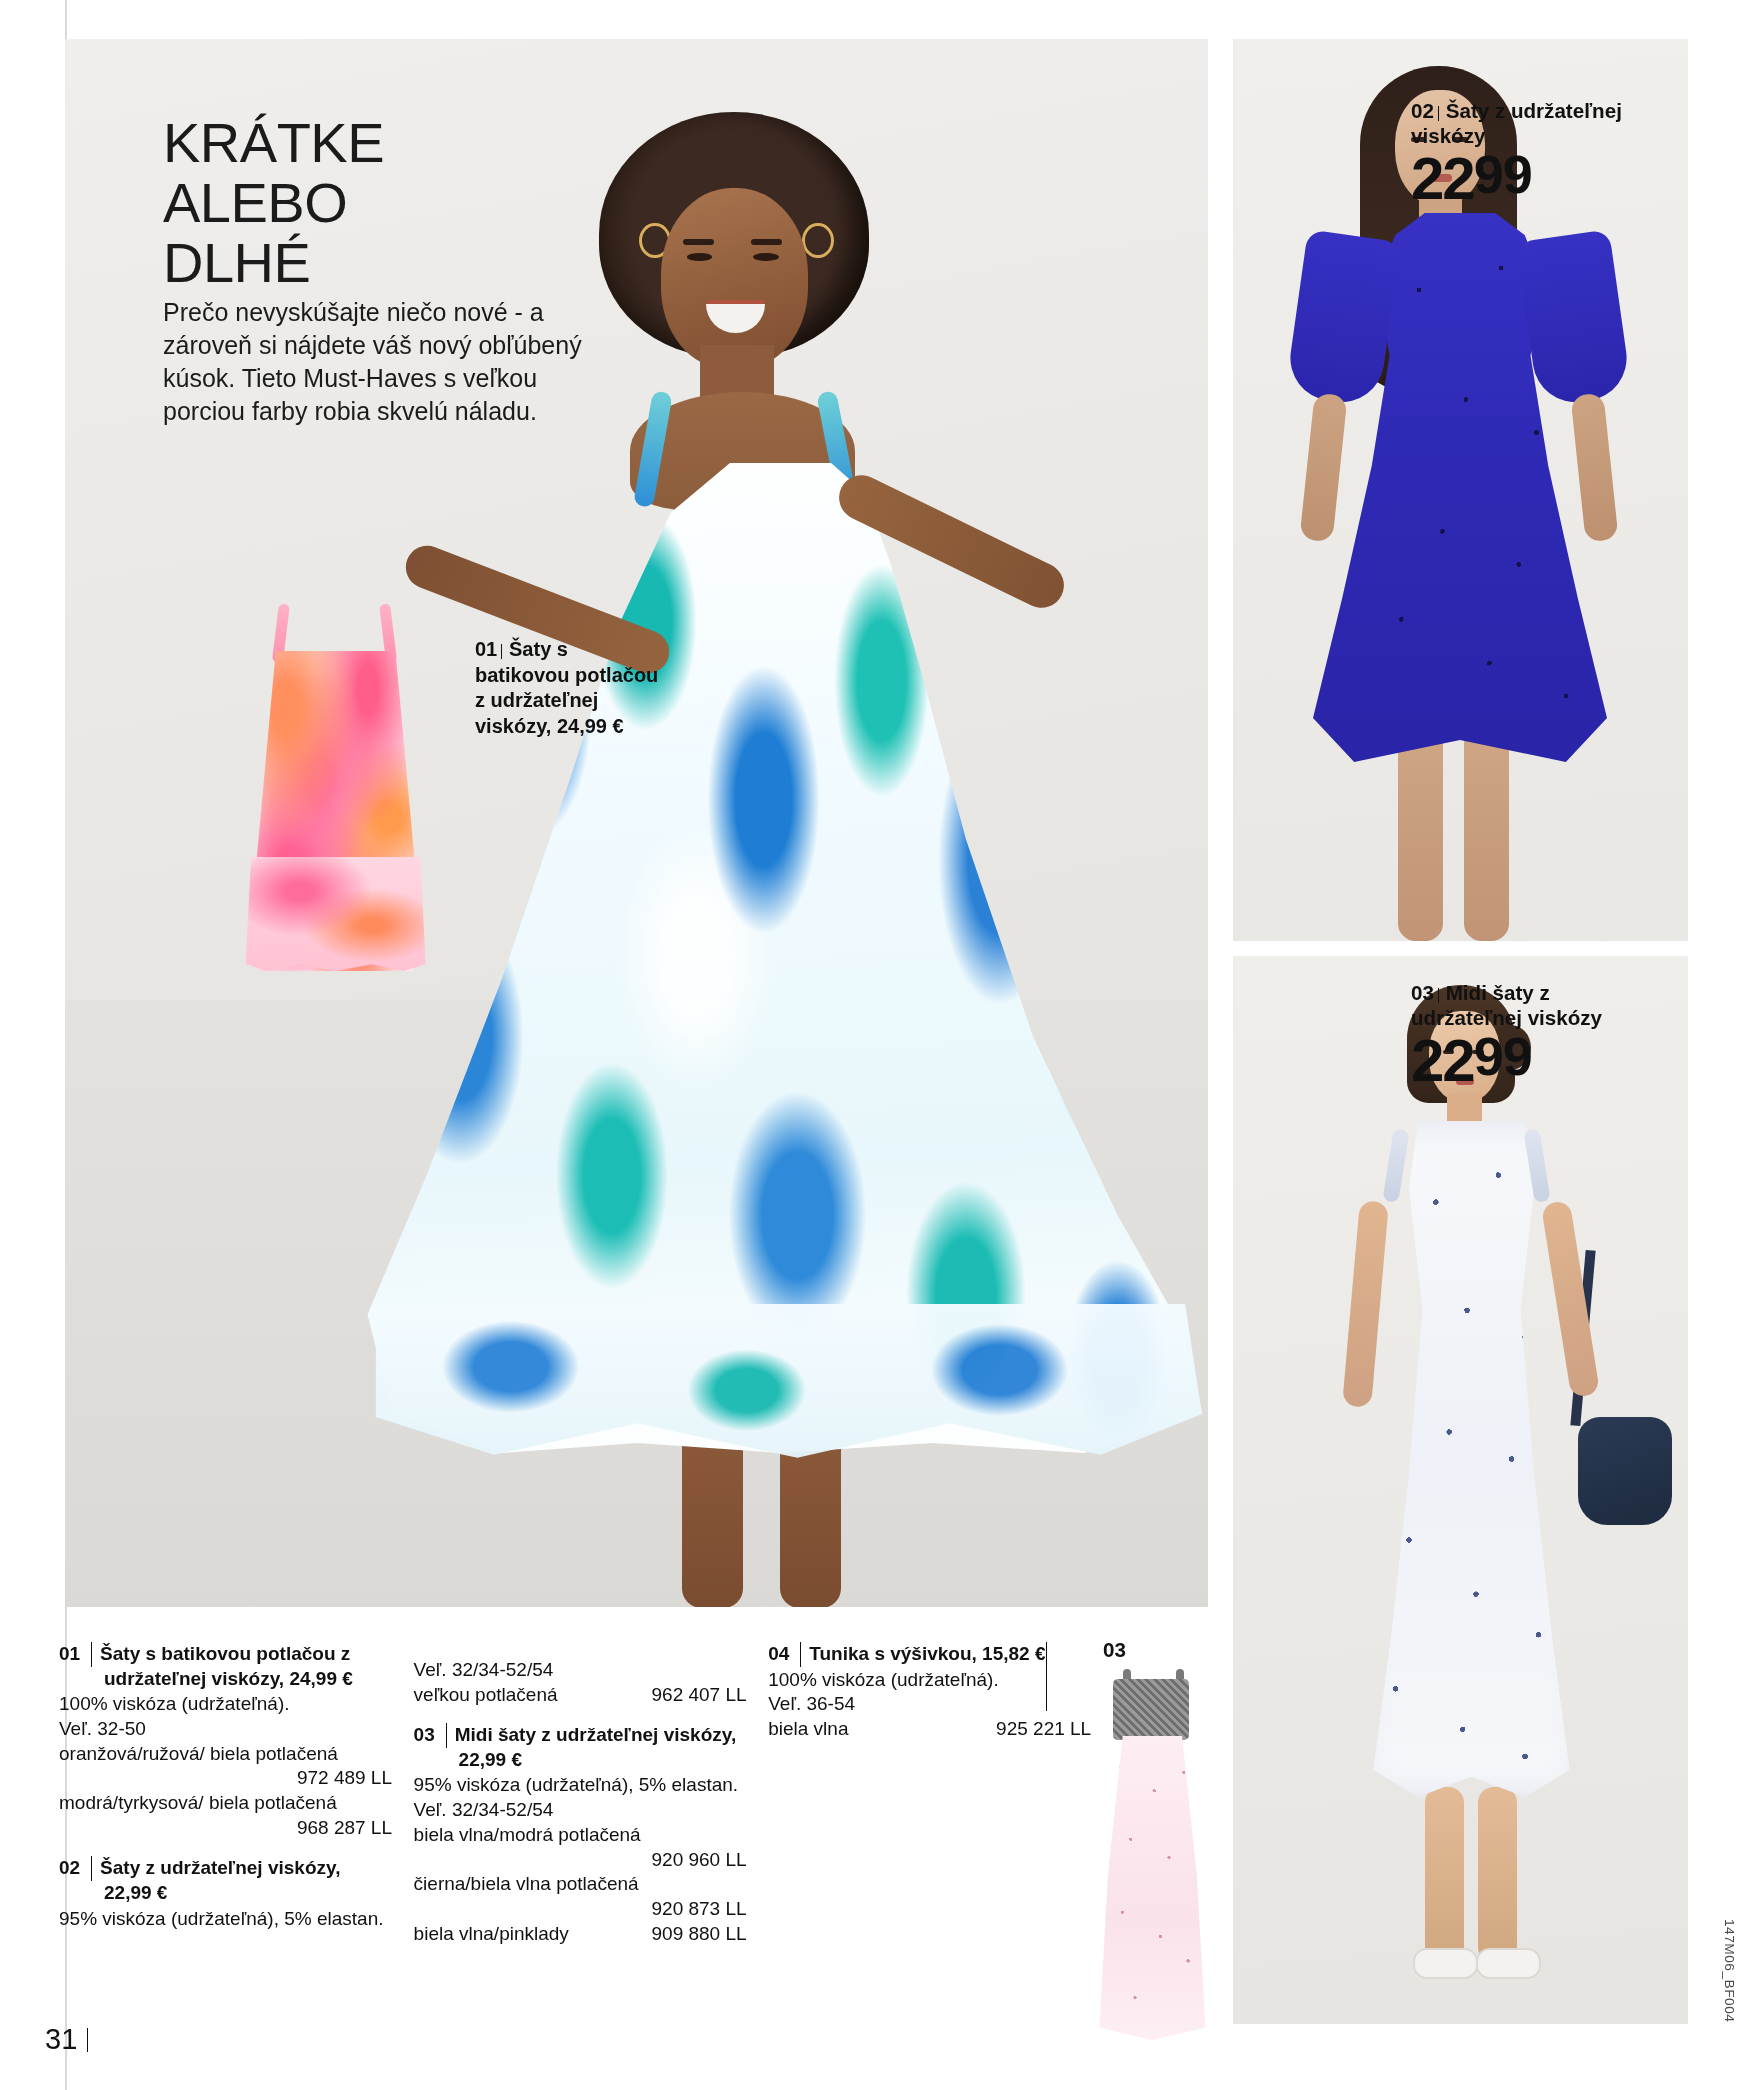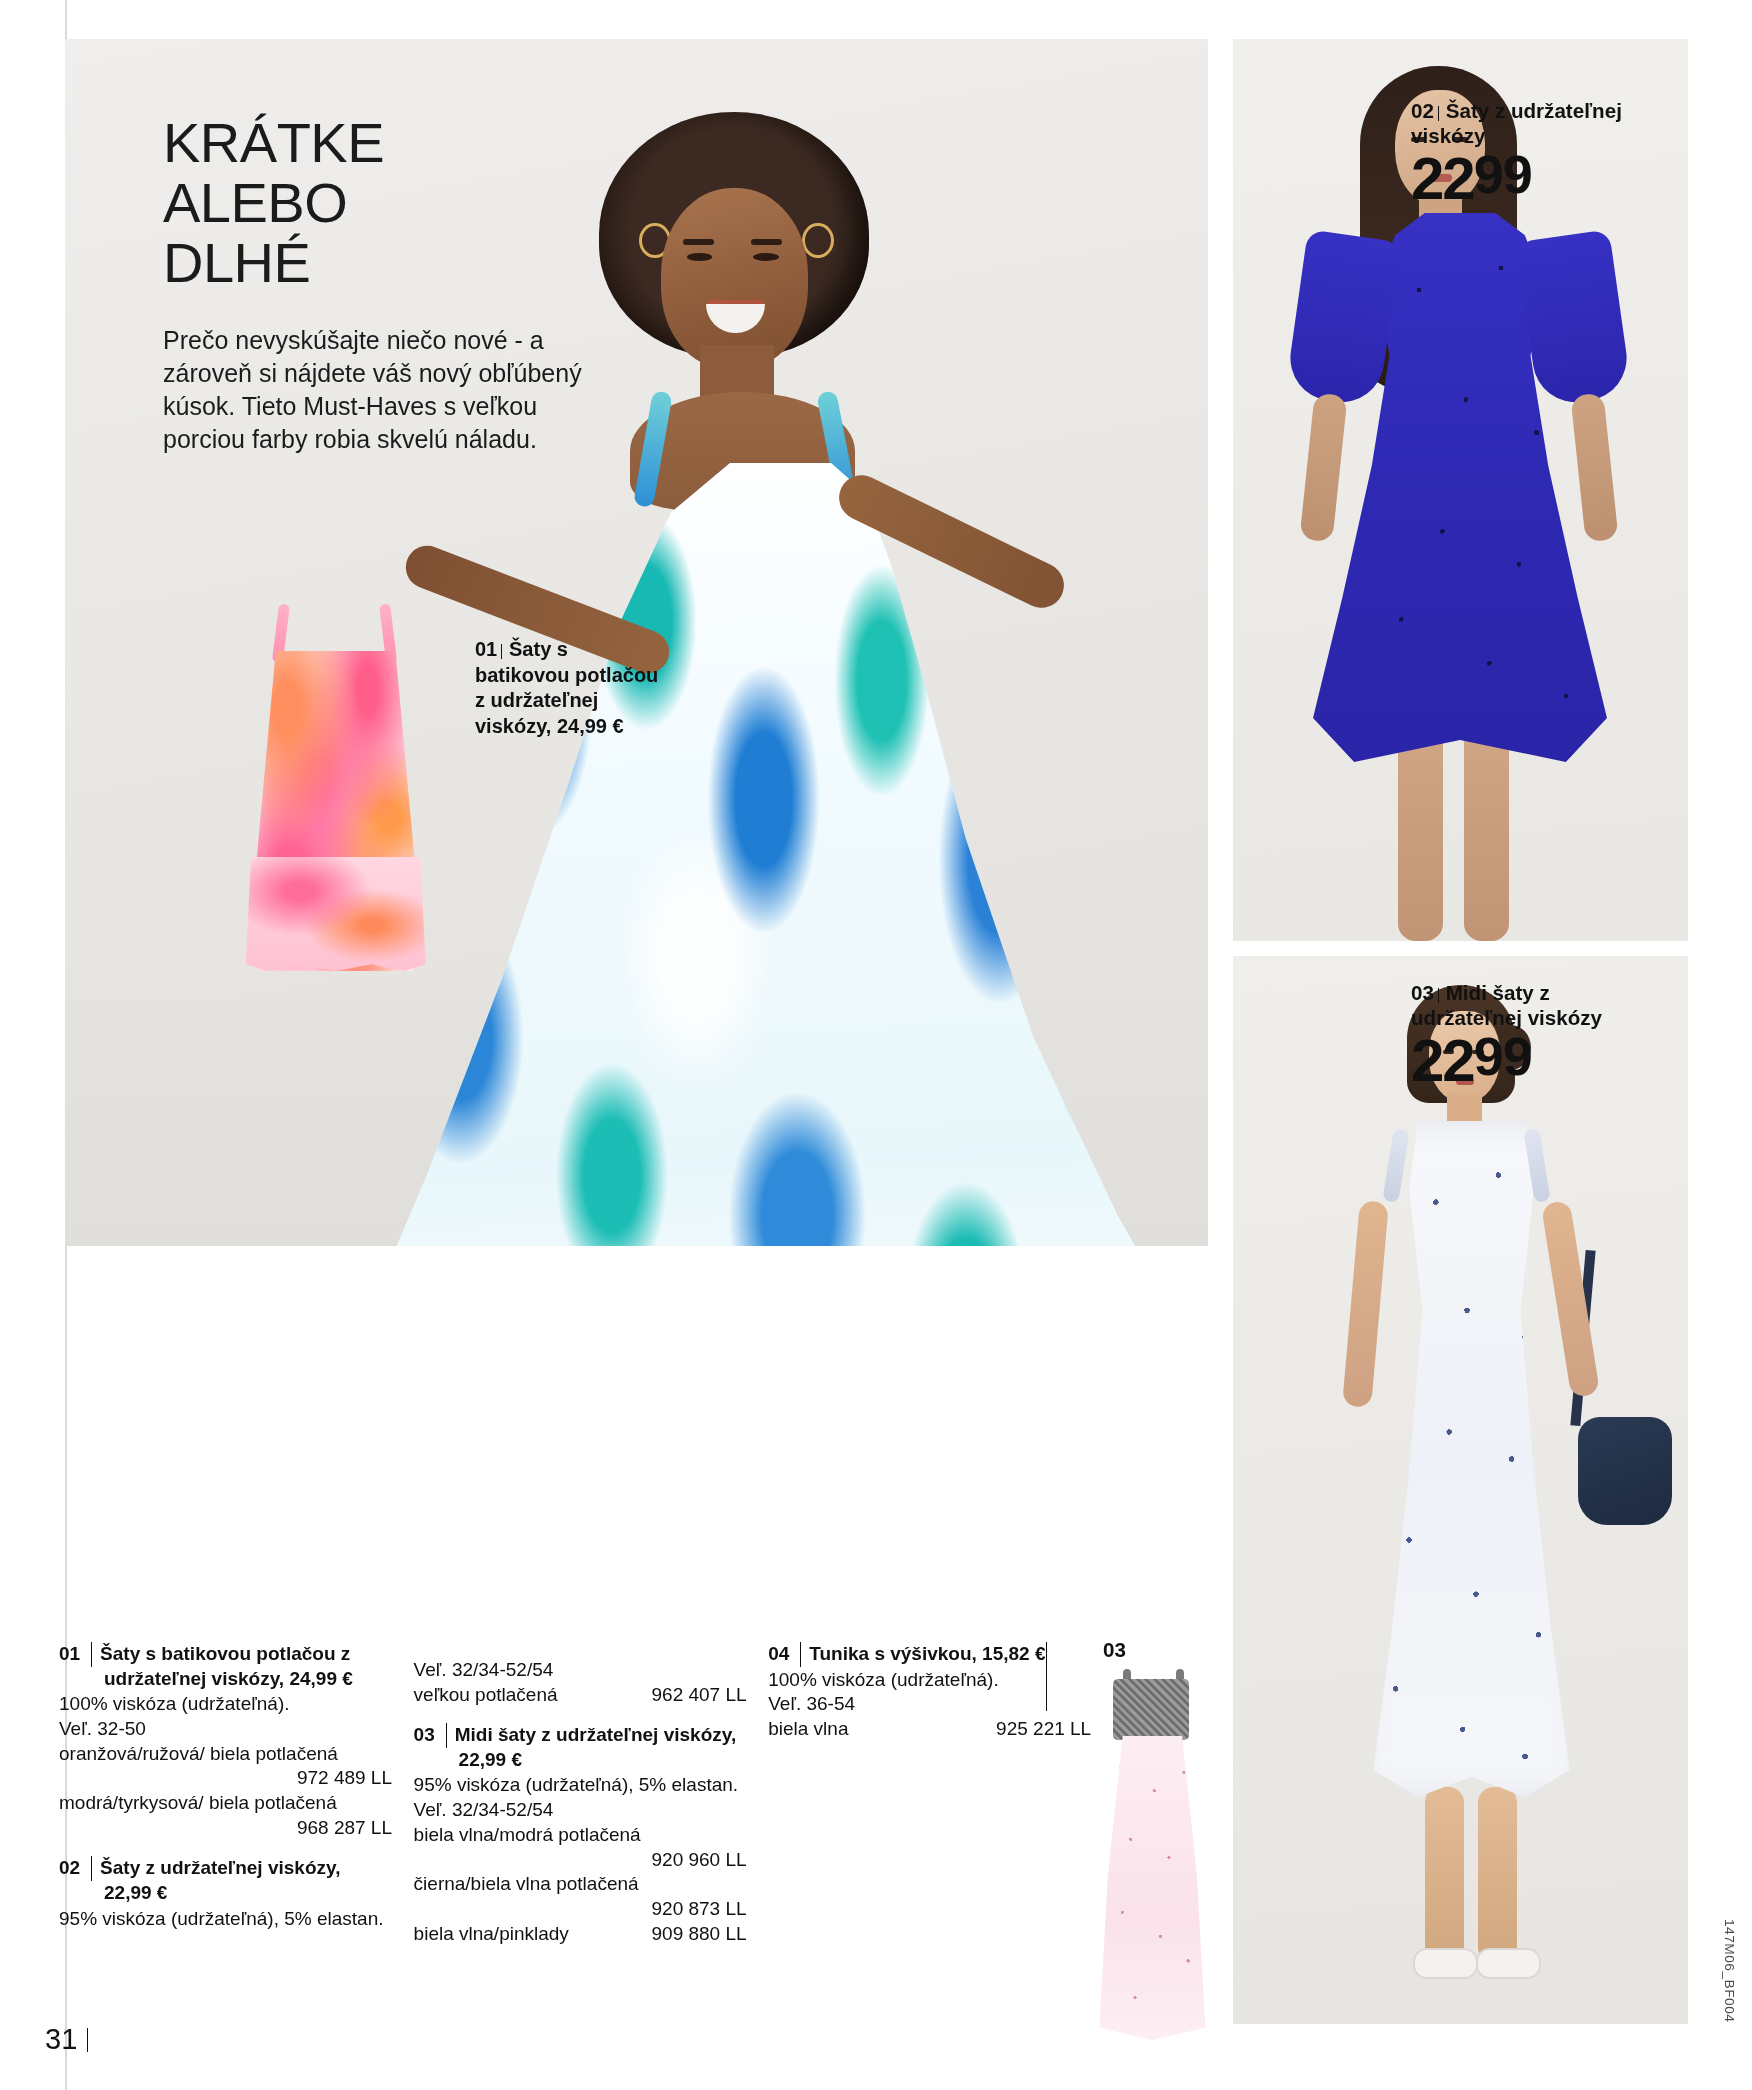--- a/index.html
+++ b/index.html
@@ -32,21 +32,21 @@
     height: 2091px;
     background: #d9d9d9;
   }
 
   
   .hero {
     position: absolute;
     left: 65px;
     top: 39px;
     width: 1143px;
-    height: 1207px;
+    height: 1568px;
     background: linear-gradient(170deg, #efeeec 0%, #e7e6e3 55%, #e2e1de 100%);
     overflow: hidden;
   }
   .hero-photo {
     position: absolute;
     inset: 0;
   }
   
   .hero-floor {
     position: absolute;
@@ -67,21 +67,21 @@
   }
   .headline {
     font-size: 56px;
     line-height: 1.07;
     font-weight: 400;
     letter-spacing: -0.5px;
     color: #1b1b1b;
     margin: 0;
   }
   .intro {
-    margin-top: 31px;
+    margin-top: 3px;
     font-size: 25px;
     line-height: 1.33;
     color: #1b1b1b;
     max-width: 431px;
   }
 
   
   .inset-pink {
     position: absolute;
     left: 165px;

